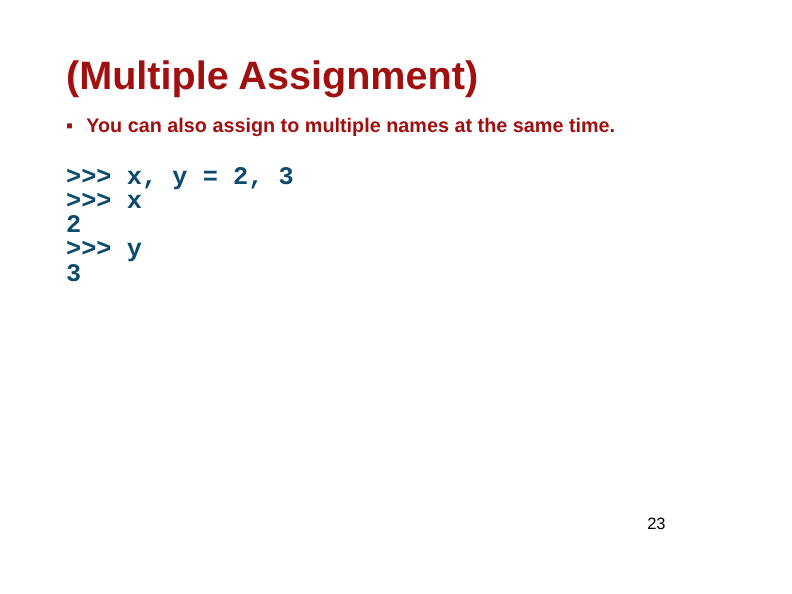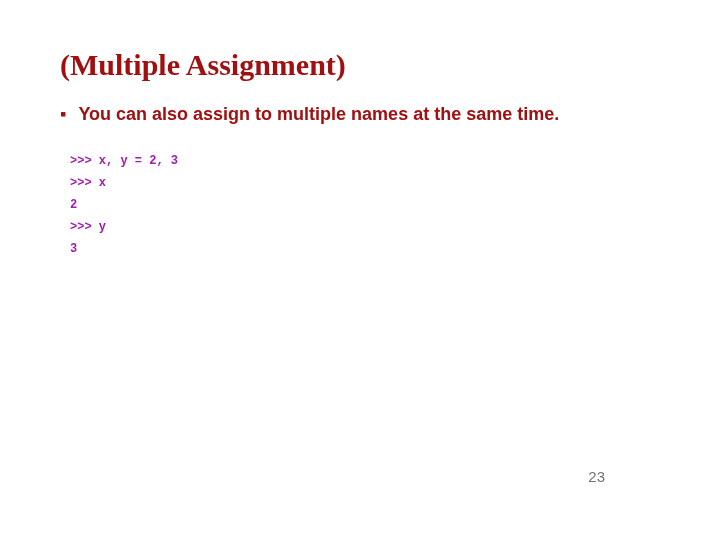--- a/index.html
+++ b/index.html
@@ -16,23 +16,22 @@
     width: 720px;
     height: 540px;
     background: #fff;
     box-sizing: border-box;
   }
   .title {
     position: absolute;
     left: 60px;
     top: 48px;
     color: #a01010;
-    font-size: 30px;
+    font-size: 36px;
     font-weight: bold;
-    font-family: Liberation Serif, serif;
   }
   .bullet-row {
     position: absolute;
     left: 60px;
     top: 102px;
     display: flex;
     align-items: flex-start;
   }
   .bullet {
     color: #a01010;
@@ -46,32 +45,31 @@
     font-size: 18px;
     font-weight: bold;
     line-height: 24px;
     text-align: center;
   }
   .code-block {
     position: absolute;
     left: 60px;
     top: 150px;
     font-family: "Courier New", Courier, monospace;
-    font-size: 12px;
+    font-size: 23px;
     font-weight: bold;
-    color: #a21caf;
+    color: #0c4a6e;
     line-height: 22px;
     white-space: pre;
-    margin-left: 10px;
   }
   .page-number {
     position: absolute;
     right: 115px;
     bottom: 55px;
-    color: #737373;
+    color: #000000;
     font-size: 15px;
     font-family: Arial, Helvetica, sans-serif;
   }
 </style>
 </head>
 <body>
 
 <div class="slide">
   <div class="title">(Multiple Assignment)</div>
 

